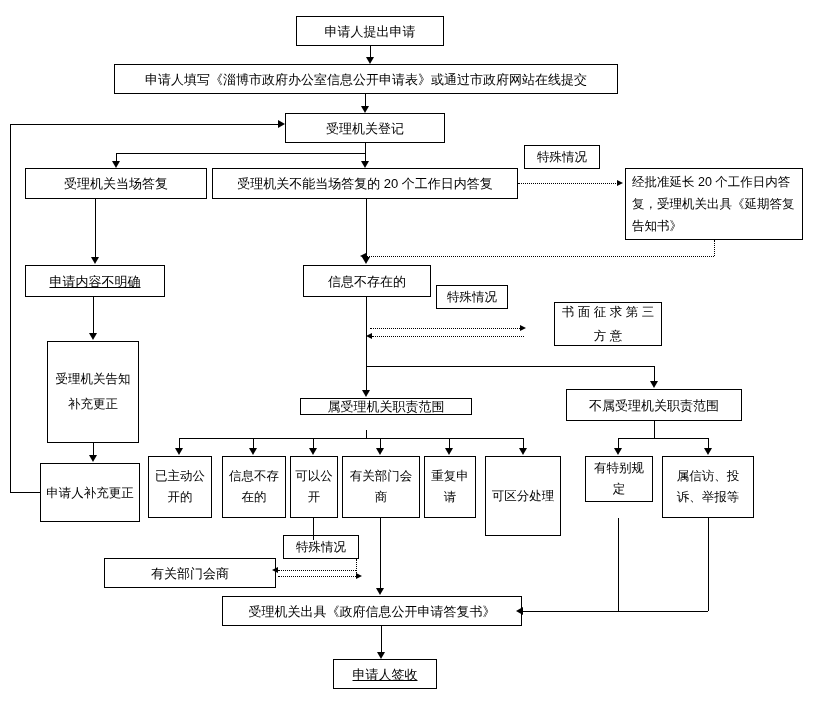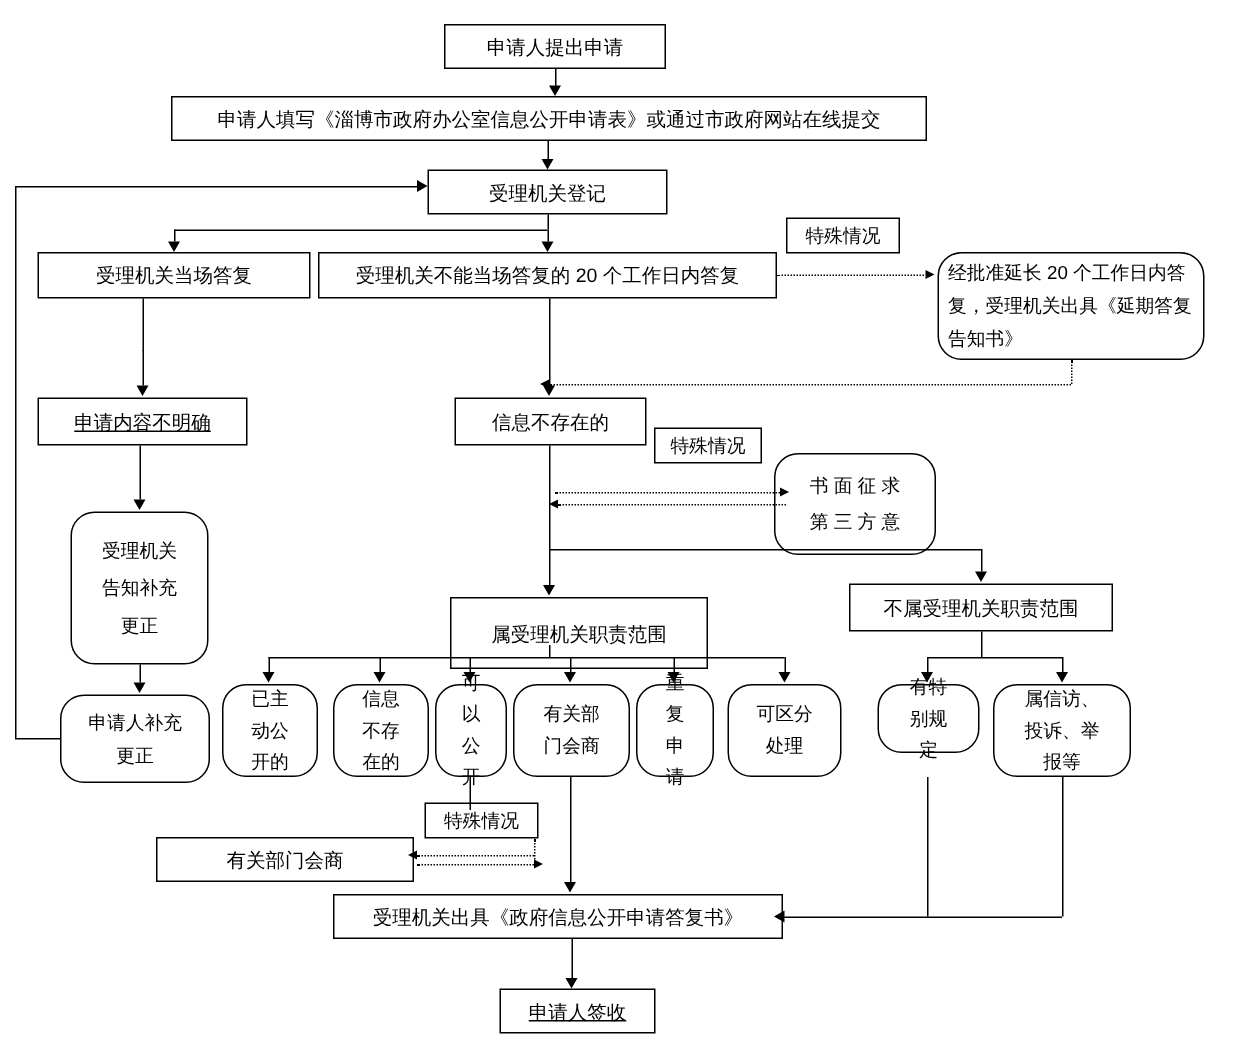--- a/index.html
+++ b/index.html
@@ -22,27 +22,26 @@
     box-sizing: border-box;
     border: 1px solid #000000;
     background: #ffffff;
     color: #000000;
     display: flex;
     align-items: center;
     justify-content: center;
     text-align: center;
     font-size: 13px;
     line-height: 17px;
-    padding: 2px 17px;
+    padding: 2px 4px;
     white-space: pre-line;
   }
   .node.small {
     font-size: 12.5px;
     line-height: 16px;
-    border-radius: 16px;
   }
   .label {
     position: absolute;
     box-sizing: border-box;
     border: 1px solid #000000;
     background: #ffffff;
     color: #000000;
     display: flex;
     align-items: center;
     justify-content: center;
@@ -117,41 +116,41 @@
   <div class="node" style="left:25px; top:168px; width:182px; height:31px;">受理机关当场答复</div>
 
   <div class="node" style="left:212px; top:168px; width:306px; height:31px;">受理机关不能当场答复的 20 个工作日内答复</div>
 
   <div class="node small" style="left:625px; top:168px; width:178px; height:72px; padding:4px 6px; justify-content:flex-start; text-align:left; line-height:22px;">经批准延长 20 个工作日内答复，受理机关出具《延期答复告知书》</div>
 
   <div class="node" style="left:25px; top:265px; width:140px; height:32px;text-decoration:underline;">申请内容不明确</div>
 
   <div class="node" style="left:303px; top:265px; width:128px; height:32px;">信息不存在的</div>
 
-  <div class="node small" style="left:516px; top:302px; width:108px; height:68px; line-height:24px;">书 面 征 求 第 三 方 意</div>
+  <div class="node small" style="left:554px; top:302px; width:108px; height:44px; line-height:24px;">书 面 征 求 第 三 方 意</div>
 
   <div class="node small" style="left:47px; top:341px; width:92px; height:102px; line-height:25px;">受理机关告知补充更正</div>
 
   <div class="node small" style="left:40px; top:463px; width:100px; height:59px; line-height:22px;">申请人补充更正</div>
 
-  <div class="node" style="left:300px; top:398px; width:172px; height:48px;">属受理机关职责范围</div>
+  <div class="node" style="left:300px; top:398px; width:172px; height:17px;">属受理机关职责范围</div>
 
   <div class="node" style="left:566px; top:389px; width:176px; height:32px;">不属受理机关职责范围</div>
 
   <div class="node small" style="left:148px; top:456px; width:64px; height:62px; line-height:21px;">已主动公开的</div>
 
   <div class="node small" style="left:222px; top:456px; width:64px; height:62px; line-height:21px;">信息不存在的</div>
 
   <div class="node small" style="left:290px; top:456px; width:48px; height:62px; line-height:21px;">可以公开</div>
 
   <div class="node small" style="left:342px; top:456px; width:78px; height:62px; line-height:21px;">有关部门会商</div>
 
   <div class="node small" style="left:424px; top:456px; width:52px; height:62px; line-height:21px;">重复申请</div>
 
-  <div class="node small" style="left:485px; top:456px; width:76px; height:62px; line-height:21px;">可区分处理</div>
+  <div class="node small" style="left:485px; top:456px; width:76px; height:80px; line-height:21px;">可区分处理</div>
 
   <div class="node small" style="left:585px; top:456px; width:68px; height:46px; line-height:21px;">有特别规定</div>
 
   <div class="node small" style="left:662px; top:456px; width:92px; height:62px; line-height:21px;">属信访、投诉、举报等</div>
 
   <div class="node" style="left:104px; top:558px; width:172px; height:30px;">有关部门会商</div>
 
   <div class="node" style="left:222px; top:596px; width:300px; height:30px;">受理机关出具《政府信息公开申请答复书》</div>
 
   <div class="node" style="left:333px; top:659px; width:104px; height:30px;text-decoration:underline;">申请人签收</div>

